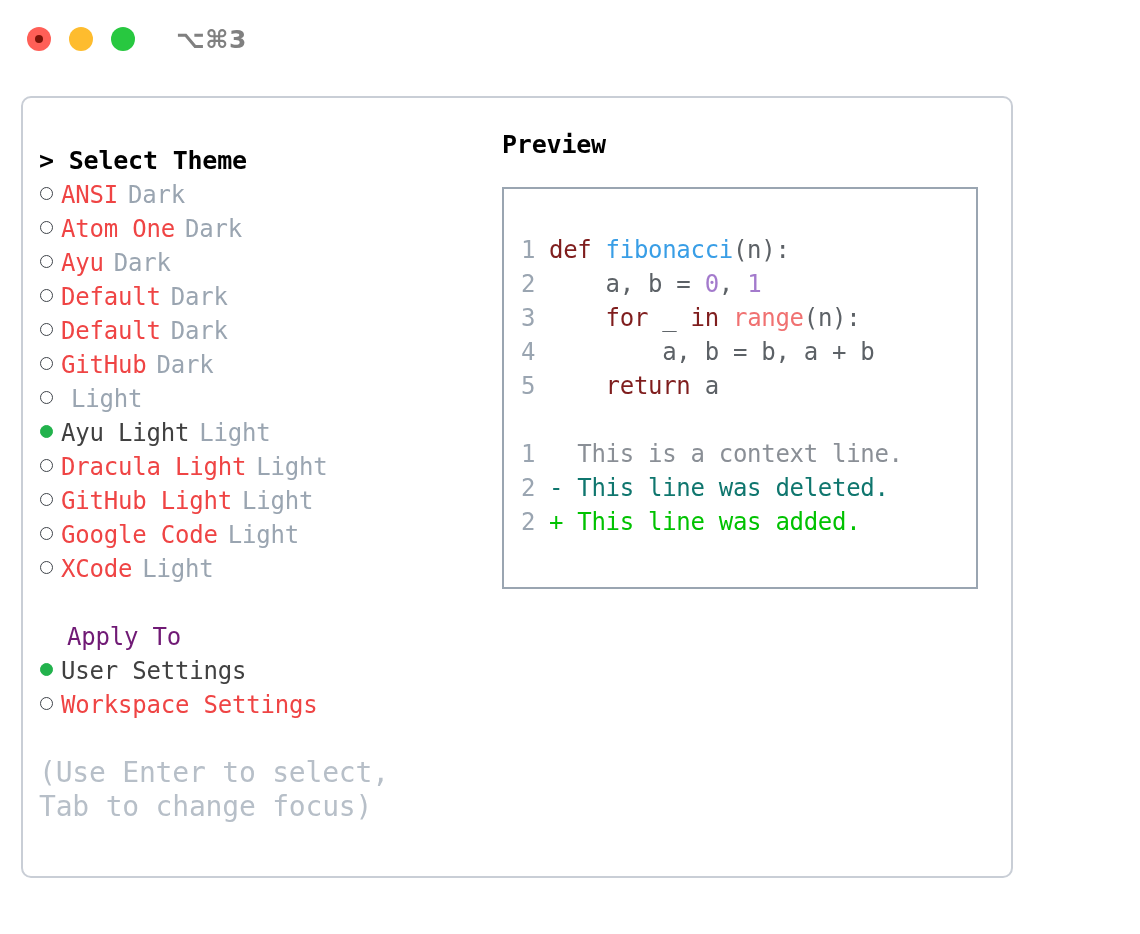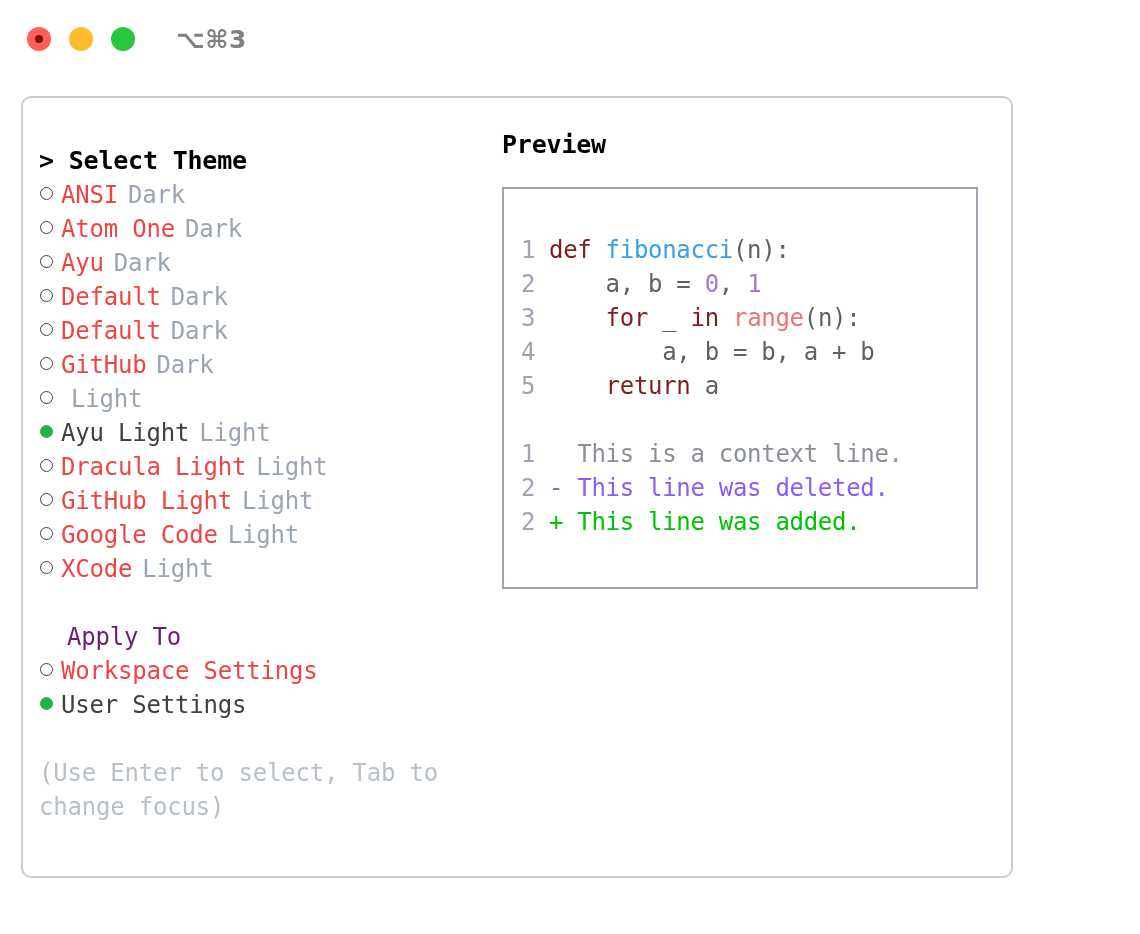--- a/index.html
+++ b/index.html
@@ -158,21 +158,21 @@
     line-height: 34px;
     padding-left: 28px;
     white-space: pre;
     letter-spacing: -0.2px;
   }
 
   .spacer-block { height: 34px; }
 
   .hint {
     margin-top: 34px;
-    font-size: 24px;
+    font-size: 28px;
     color: #b7bfc8;
     line-height: 34px;
     width: 410px;
     letter-spacing: -0.2px;
   }
 
   
   .right-col {
     position: absolute;
     left: 479px;
@@ -215,21 +215,21 @@
   .tok-kw   { color: #7f1d1d; }
   .tok-fn   { color: #399ee6; }
   .tok-punc { color: #5c6166; }
   .tok-num  { color: #a37acc; }
   .tok-builtin { color: #f07171; }
   .tok-plain { color: #5c6166; }
 
   .blank-line { height: 34px; }
 
   .diff-ctx { color: #8a8f96; }
-  .diff-del { color: #8b5cf6; text-align: center; }
+  .diff-del { color: #0f766e; text-align: center; }
   .diff-add { color: #00c200; }
 </style>
 </head>
 <body>
 
 <div class="window">
 
   <div class="titlebar">
     <div class="traffic-lights">
       <span class="dot red"></span>
@@ -256,22 +256,22 @@
             <div class="theme-row"><span class="bullet off"><i></i></span><span class="row-name">Dracula Light</span><span class="row-variant">Light</span></div>
             <div class="theme-row"><span class="bullet off"><i></i></span><span class="row-name">GitHub Light</span><span class="row-variant">Light</span></div>
             <div class="theme-row"><span class="bullet off"><i></i></span><span class="row-name">Google Code</span><span class="row-variant">Light</span></div>
             <div class="theme-row"><span class="bullet off"><i></i></span><span class="row-name">XCode</span><span class="row-variant">Light</span></div>
           </div>
 
         <div class="spacer-block"></div>
 
         <div class="apply-title">Apply To</div>
         <div id="apply-list">
+            <div class="apply-row"><span class="bullet on"><i></i></span><span class="row-name selected">User Settings</span></div>
             <div class="apply-row"><span class="bullet off"><i></i></span><span class="row-name">Workspace Settings</span></div>
-            <div class="apply-row"><span class="bullet on"><i></i></span><span class="row-name selected">User Settings</span></div>
           </div>
 
         <div class="hint">(Use Enter to select, Tab to change focus)</div>
       </div>
 
       <div class="right-col">
         <div class="preview-title">Preview</div>
         <div class="preview-box">
           <div id="code-block">
               <div class="code-line"><span class="gutter">1</span><span class="code-text"><span class="tok-kw">def </span><span class="tok-fn">fibonacci</span><span class="tok-punc">(n):</span></span></div>

